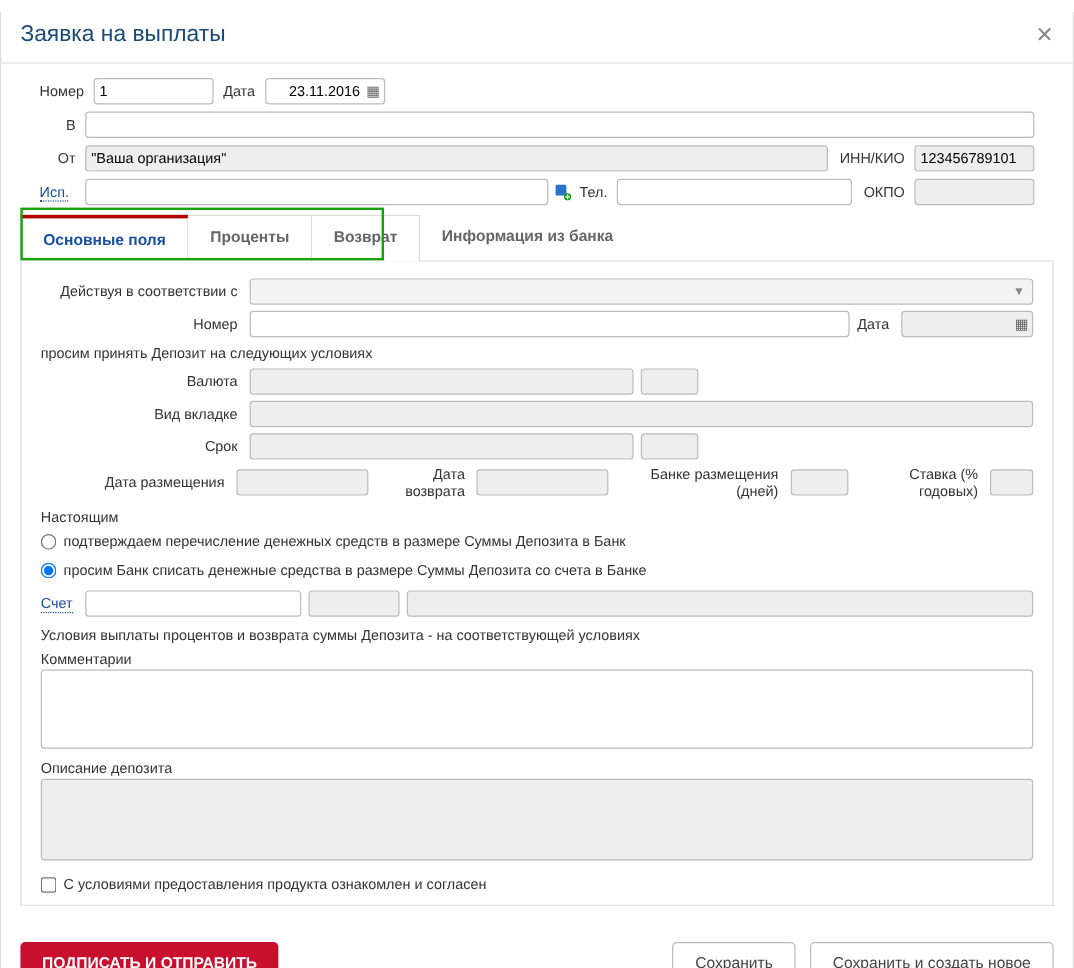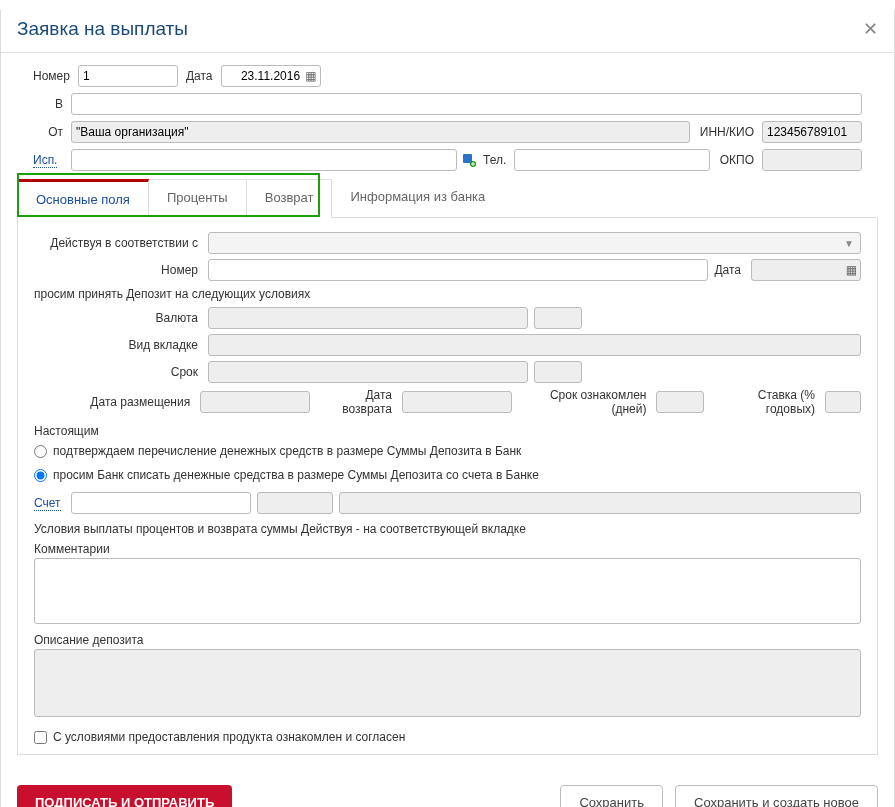--- a/index.html
+++ b/index.html
@@ -71,20 +71,21 @@
     .action-icon {
       display:inline-flex; align-items:center; justify-content:center;
       width:16px; height:16px;
     }
     .tabs {
       display: flex;
       margin: 8px 0 0 -16px;
       width: calc(100% + 32px);
       border-bottom: 1px solid #ddd;
       position: relative;
+      font-weight: bold;
     }
     .tab {
       padding: 10px 18px;
       border: 1px solid #ddd;
       border-bottom: none;
       background: #fff;
       color: #666;
       cursor: pointer;
       font-size: 13px;
       margin-bottom: -1px;
@@ -264,21 +265,21 @@
         <span class="lbl-right">Срок</span>
         <input class="input readonly" style="width: 320px;" readonly="">
         <input class="input readonly" style="width: 48px;" readonly="">
       </div>
 
       <div class="form-row">
         <span class="lbl-right">Дата размещения</span>
         <input class="input readonly" style="width: 110px;" readonly="">
         <span class="label">Дата возврата</span>
         <input class="input readonly" style="width: 110px;" readonly="">
-        <span class="label">Срок ознакомлен (дней)</span>
+        <span class="label">Банке размещения (дней)</span>
         <input class="input readonly" style="width: 48px;" readonly="">
         <span class="label">Ставка (% годовых)</span>
         <input class="input readonly" style="width: 36px;" readonly="">
       </div>
 
       <div class="section-text" style="margin-top:8px">Настоящим</div>
 
       <div class="radio-row">
         <input type="radio" name="opt" class="radio" style="">
         <span>подтверждаем перечисление денежных средств в размере Суммы Депозита в Банк</span>
@@ -291,21 +292,21 @@
 
       <div class="form-row">
         <span style="padding-right:4px">
           <span class="link-label">Счет</span>
         </span>
         <input class="input" style="width: 180px;">
         <input class="input readonly" style="width: 76px;" readonly="">
         <input class="input readonly" style="flex: 1 1 0%;" readonly="">
       </div>
 
-      <div class="section-text" style="margin-top:8px">Условия выплаты процентов и возврата суммы Действуя  - на соответствующей вкладке</div>
+      <div class="section-text" style="margin-top:8px">Условия выплаты процентов и возврата суммы Депозита  - на соответствующей условиях</div>
 
       <div class="top-label-row">Комментарии</div>
       <textarea class="textarea" style="height: 66px;"></textarea>
 
       <div class="top-label-row" style="margin-top:6px">Описание депозита</div>
       <textarea class="textarea readonly" style="height: 68px; background: rgb(238, 238, 238);" readonly=""></textarea>
 
       <div class="checkbox-row">
         <input type="checkbox" style="">
         <span>С условиями предоставления продукта ознакомлен и согласен</span>

